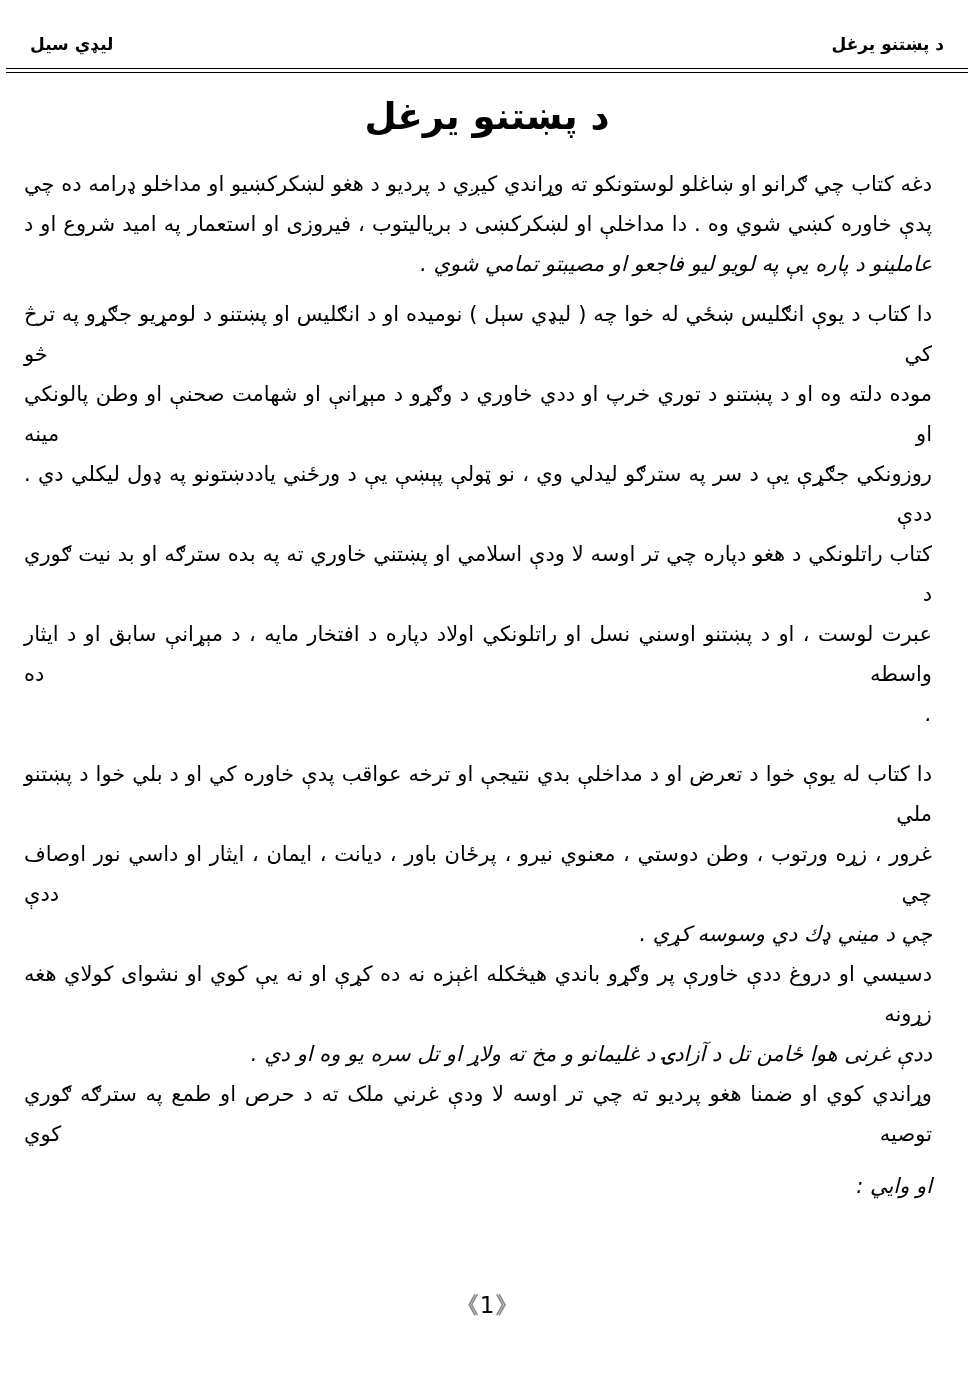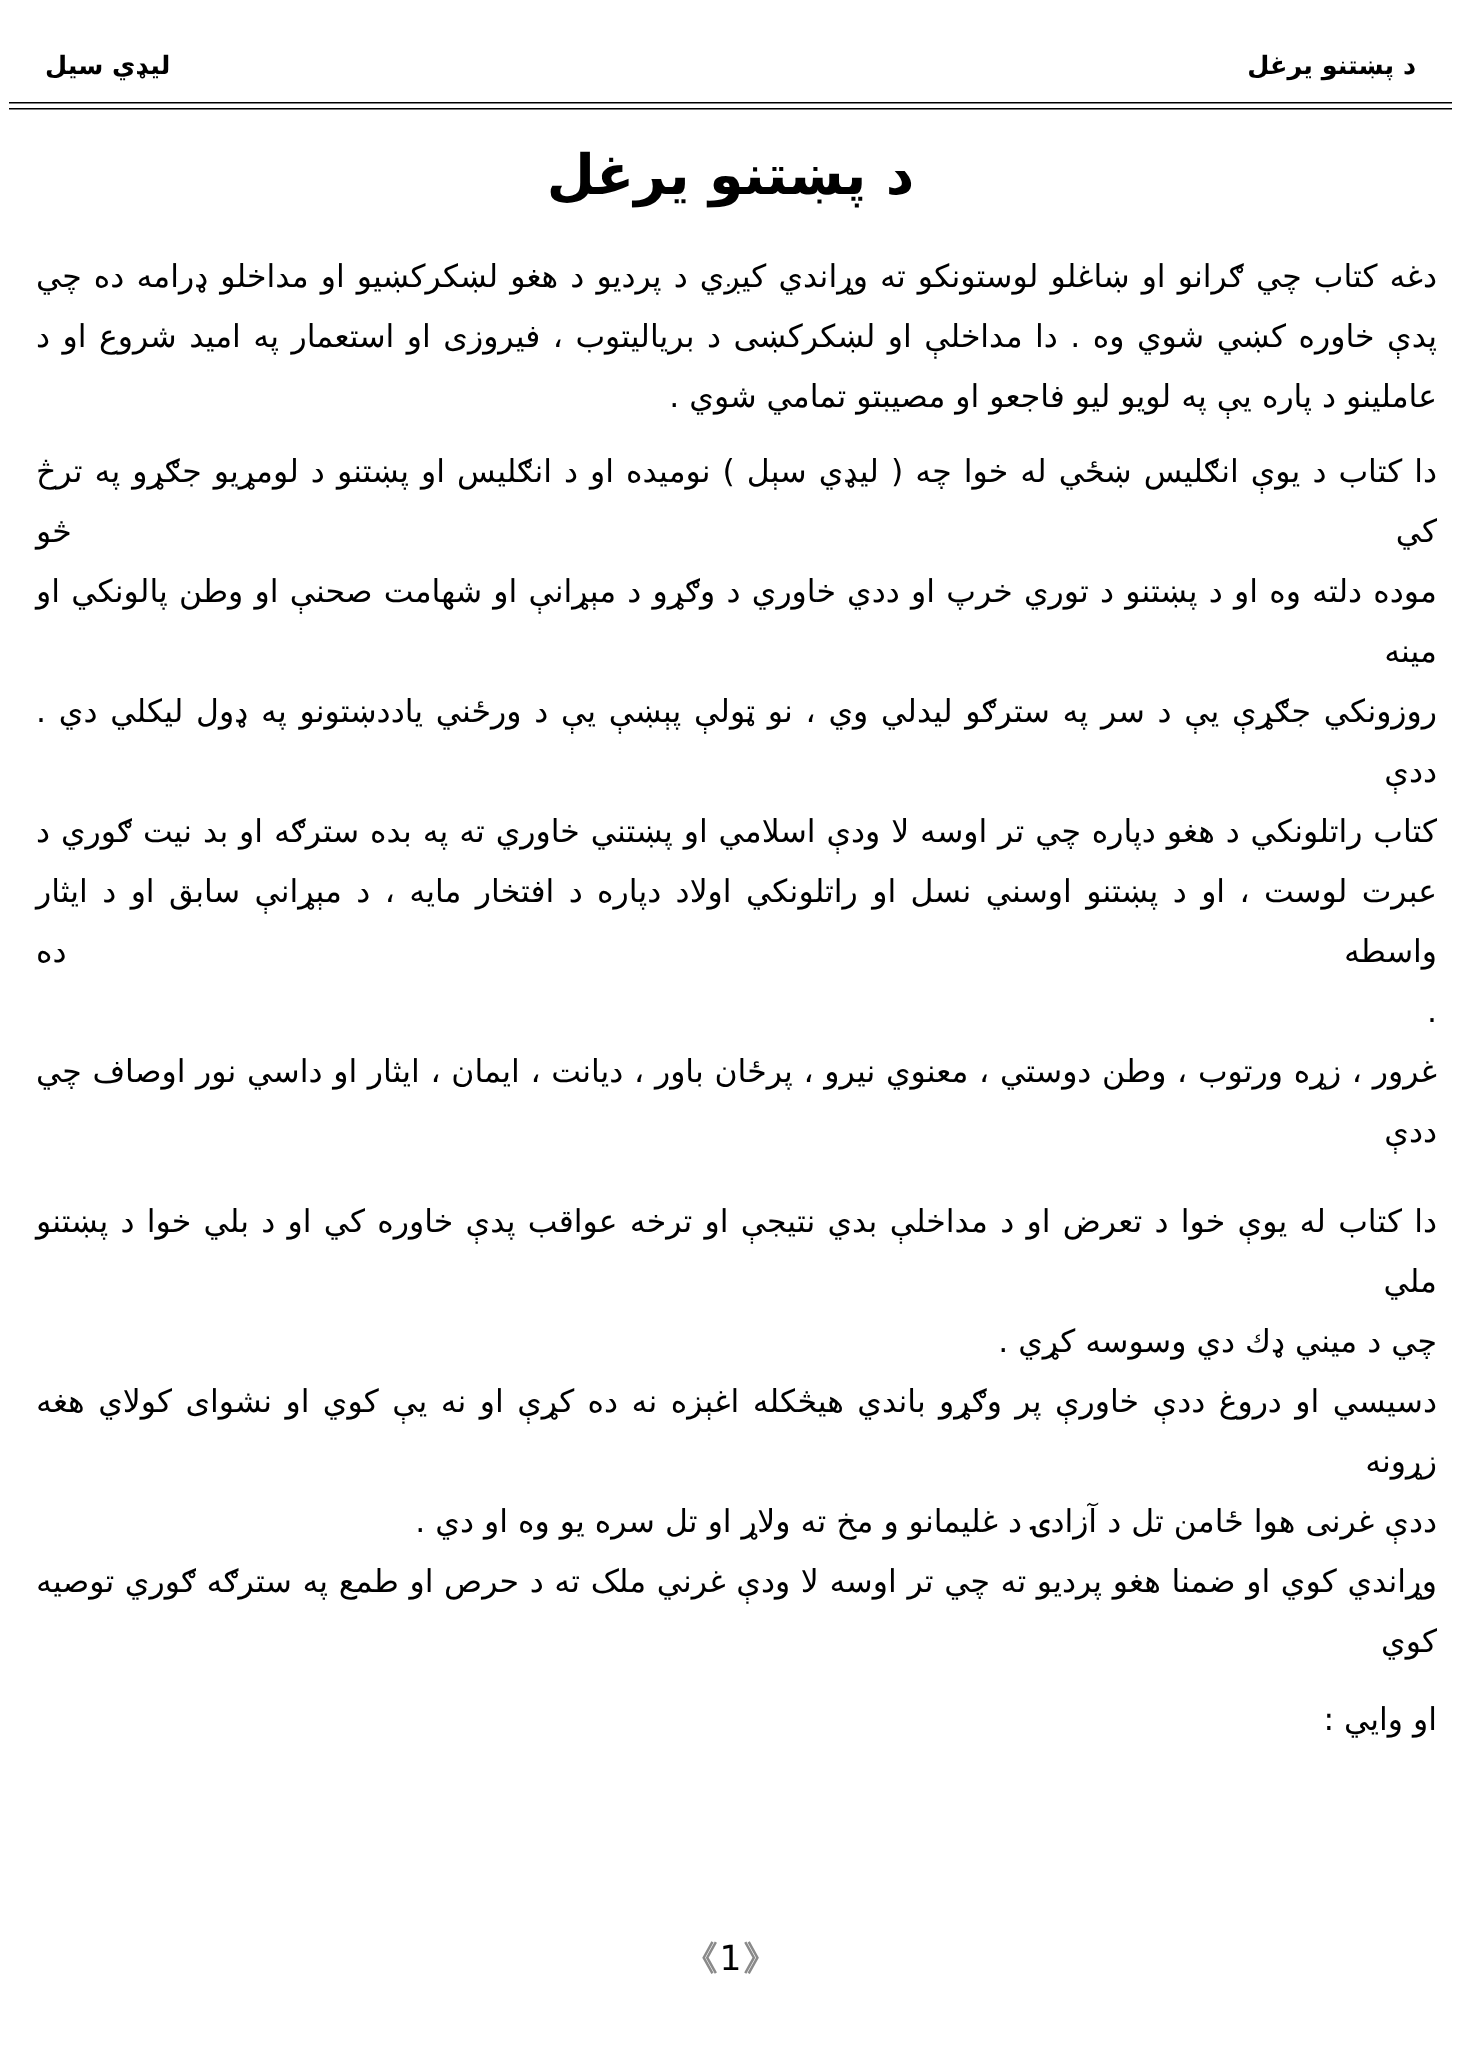--- a/index.html
+++ b/index.html
@@ -31,33 +31,33 @@
     line-height:52px;
   }
   .subtitle{
     margin-top:32px;
     text-align:center;
     font-size:30px;font-weight:bold;
     line-height:46px;
   }
   .body{
     margin-top:21px;
-    padding:0 16px 0 24px;
+    padding:0 42px 0 24px;
     direction:rtl;
     font-size:21px;
     line-height:40px;
   }
   .line{white-space:nowrap;}
   .j{ 
     text-align:justify;
     text-align-last:justify;
     text-justify:inter-word;
     white-space:normal;
   }
-  .r{text-align:right;}
+  .r{text-align:right;font-style:italic;}
   .pgap{margin-top:10px;}
   .pgap2{margin-top:20px;}
   .lastgap{margin-top:12px;}
   .footer{
     position:absolute;
     bottom:52px;left:0;right:0;
     text-align:center;
     font-size:23px;
     direction:rtl;
   }
@@ -82,22 +82,22 @@
   <div class="body">
     <div class="line j">دغه كتاب چي ګرانو او ښاغلو لوستونكو ته وړاندي كيږي د پرديو د هغو لښكركښيو او مداخلو ډرامه ده چي</div>
     <div class="line j">پدې خاوره كښي شوي وه . دا مداخلې او لښكركښى د برياليتوب ، فيروزى او استعمار په اميد شروع او د</div>
     <div class="line r">عاملينو د پاره يې په لويو ليو فاجعو او مصيبتو تمامي شوي .</div>
     <div class="line j pgap">دا كتاب د يوې انګليس ښځي له خوا چه ( ليډي سېل ) نوميده او د انګليس او پښتنو د لومړيو جګړو په ترڅ كي څو</div>
     <div class="line j">موده دلته وه او د پښتنو د توري خرپ او ددي خاوري د وګړو د مېړانې او شهامت صحنې او وطن پالونكي او مينه</div>
     <div class="line j">روزونكي جګړې يې د سر په سترګو ليدلي وي ، نو ټولې پېښې يې د ورځني ياددښتونو په ډول ليكلي دي . ددې</div>
     <div class="line j">كتاب راتلونكي د هغو دپاره چي تر اوسه لا ودې اسلامي او پښتني خاوري ته په بده سترګه او بد نيت ګوري د</div>
     <div class="line j">عبرت لوست ، او د پښتنو اوسني نسل او راتلونكي اولاد دپاره د افتخار مايه ، د مېړانې سابق او د ايثار واسطه ده</div>
     <div class="line r">.</div>
+    <div class="line j pgap2">دا كتاب له يوې خوا د تعرض او د مداخلې بدي نتيجې او ترخه عواقب پدې خاوره كي او د بلي خوا د پښتنو ملي</div>
     <div class="line j">غرور ، زړه ورتوب ، وطن دوستي ، معنوي نيرو ، پرځان باور ، ديانت ، ايمان ، ايثار او داسي نور اوصاف چي ددې</div>
-    <div class="line j pgap2">دا كتاب له يوې خوا د تعرض او د مداخلې بدي نتيجې او ترخه عواقب پدې خاوره كي او د بلي خوا د پښتنو ملي</div>
     <div class="line r">چي د ميني ډك دي وسوسه كړي .</div>
     <div class="line j">دسيسي او دروغ ددې خاورې پر وګړو باندي هيڅكله اغېزه نه ده كړې او نه يې كوي او نشواى كولاي هغه زړونه</div>
     <div class="line r">ددې غرنى هوا ځامن تل د آزادۍ د غليمانو و مخ ته ولاړ او تل سره يو وه او دي .</div>
     <div class="line j">وړاندي كوي او ضمنا هغو پرديو ته چي تر اوسه لا ودې غرني ملک ته د حرص او طمع په سترګه ګوري توصيه كوي</div>
     <div class="line r lastgap">او وايي :</div>
   </div>
 
   <div class="footer">
     <span class="decor">《</span><span class="pagenum">1</span><span class="decor">》</span>
   </div>

